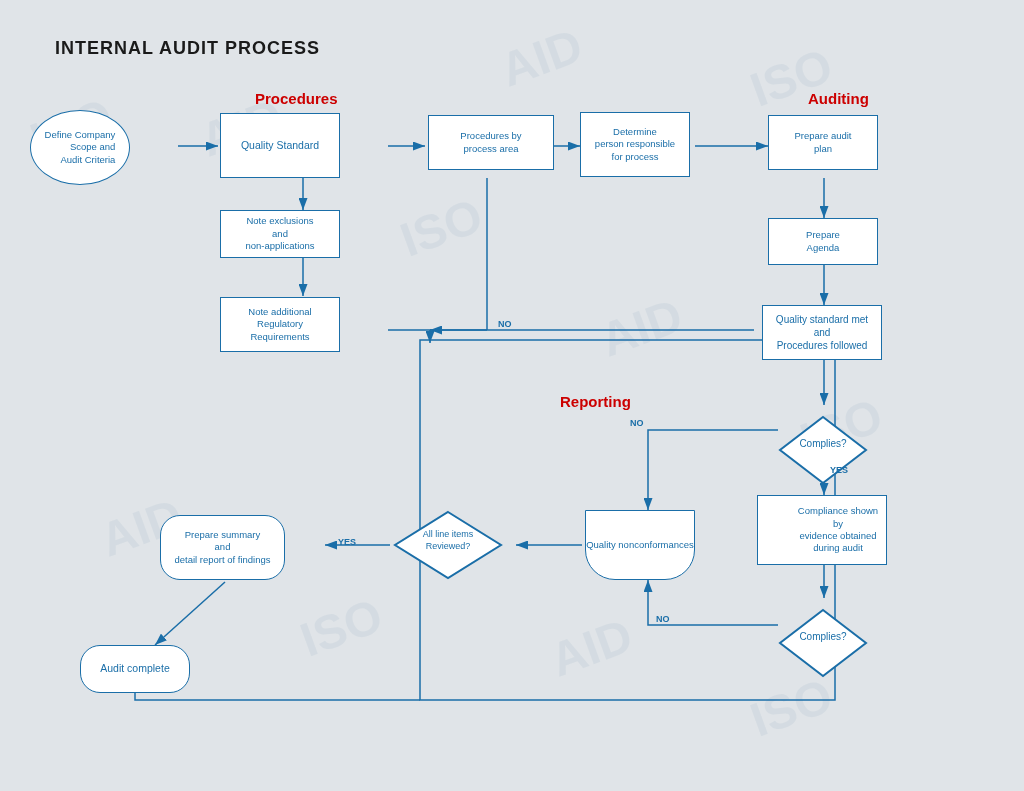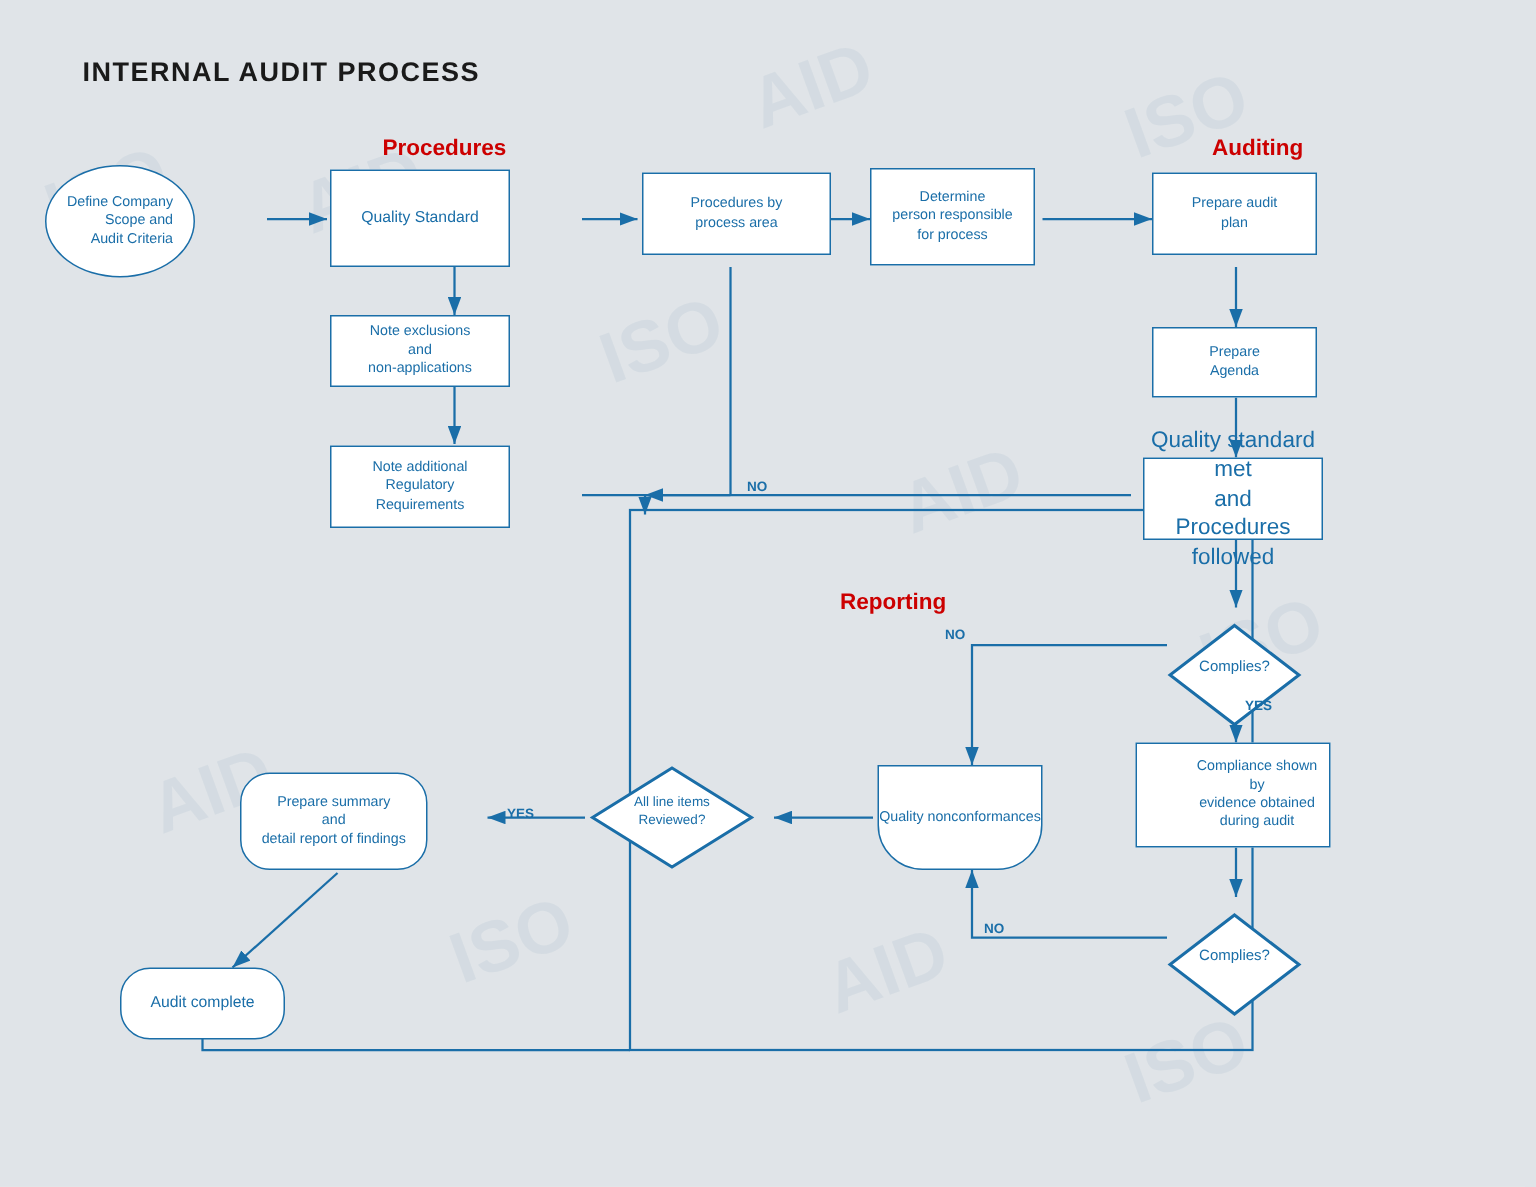--- a/index.html
+++ b/index.html
@@ -259,21 +259,21 @@
       <span style="white-space:pre-line;font-size:9.5px;">Prepare audit
 plan</span>
     </div>
 
     <div class="box" style="width:110px;height:47px;top:218px;left:768px;">
       <span style="white-space:pre-line;font-size:9.5px;">Prepare
 Agenda</span>
     </div>
 
     <div class="box" style="width:120px;height:55px;top:305px;left:762px;">
-      <span style="white-space:pre-line;font-size:15px;">Quality standard met
+      <span style="white-space:pre-line;font-size:10px;">Quality standard met
 and
 Procedures followed</span>
     </div>
 
     <div class="diamond" style="top:405px;left:778px;">
       <svg viewBox="0 0 90 70">
         <polygon points="45,2 88,35 45,68 2,35" fill="white" stroke="#1a6ea8" stroke-width="2"></polygon>
         <text x="45" y="32" text-anchor="middle" fill="#1a6ea8" font-size="10" font-family="Arial">Complies?</text>
       </svg>
     </div>

